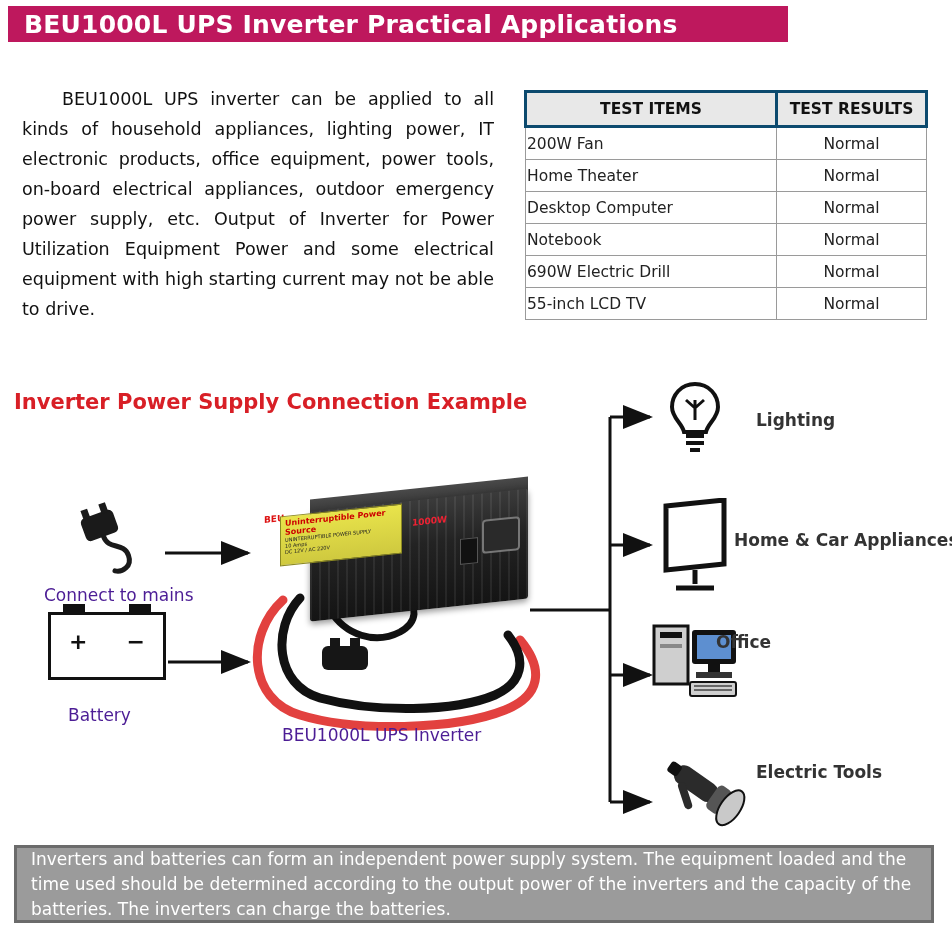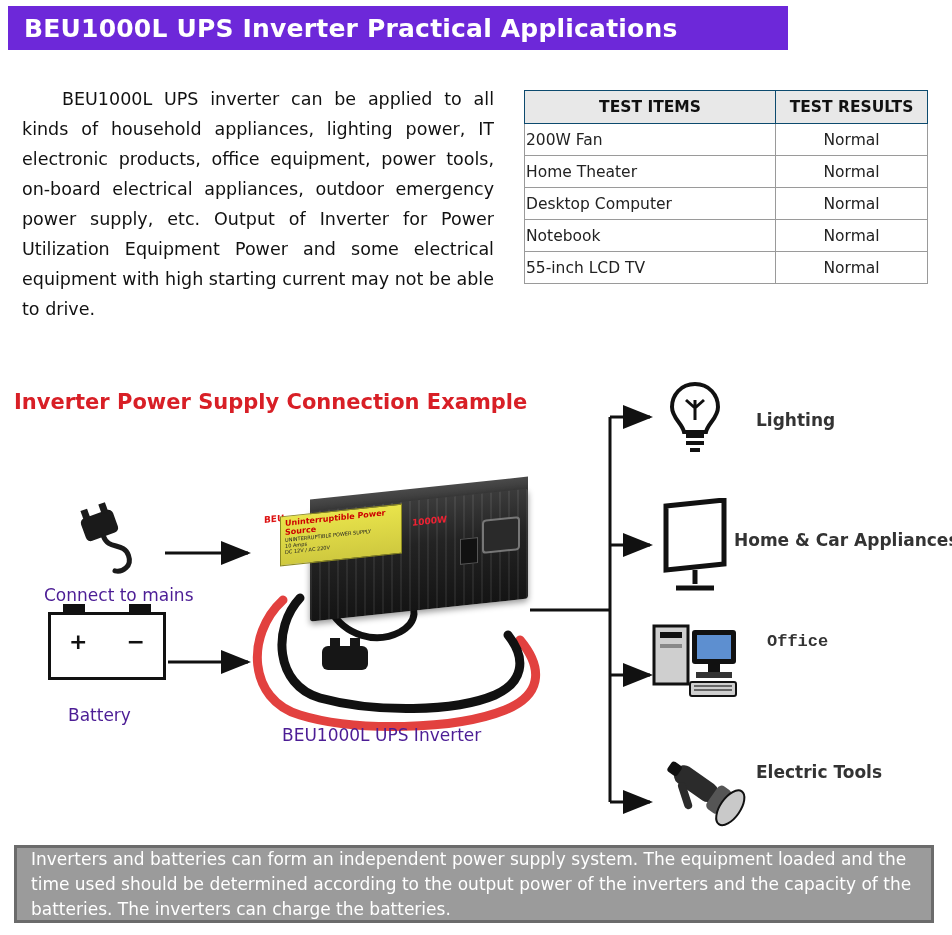--- a/index.html
+++ b/index.html
@@ -15,22 +15,22 @@
     position: relative;
     overflow: hidden;
   }
 
   
   .header-bar {
     position: absolute;
     left: 8px;
     top: 6px;
     width: 780px;
-    height: 44px;
-    background: #6d28d9;
+    height: 36px;
+    background: #be185d;
     display: flex;
     align-items: center;
   }
   .header-bar .title {
     color: #ffffff;
     font-size: 25px;
     font-weight: bold;
     letter-spacing: 0.2px;
     padding-left: 16px;
     white-space: nowrap;
@@ -54,21 +54,21 @@
   .test-table {
     position: absolute;
     left: 524px;
     top: 90px;
     width: 404px;
     border-collapse: collapse;
     font-size: 15.5px;
   }
   .test-table th {
     background: #e8e8e8;
-    border: 1px solid #0c4a6e;
+    border: 3px solid #0c4a6e;
     font-size: 15.5px;
     font-weight: bold;
     height: 30px;
     color: #111;
     text-align: center;
   }
   .test-table td {
     border: 1px solid #9a9a9a;
     height: 29px;
     color: #222;
@@ -287,20 +287,24 @@
     <tr>
       <td class="item">Home Theater</td>
       <td class="result">Normal</td>
     </tr>
     <tr>
       <td class="item">Desktop Computer</td>
       <td class="result">Normal</td>
     </tr>
     <tr>
       <td class="item">Notebook</td>
+      <td class="result">Normal</td>
+    </tr>
+    <tr>
+      <td class="item">690W Electric Drill</td>
       <td class="result">Normal</td>
     </tr>
     <tr>
       <td class="item">55-inch LCD TV</td>
       <td class="result">Normal</td>
     </tr>
   </tbody>
 </table>
 
 <div class="section-title">Inverter Power Supply Connection Example</div>
@@ -401,21 +405,21 @@
       <rect x="8" y="10" width="22" height="6" fill="#111"></rect>
       <rect x="8" y="22" width="22" height="4" fill="#888"></rect>
       <rect x="40" y="8" width="44" height="34" rx="3" fill="#111"></rect>
       <rect x="45" y="13" width="34" height="24" fill="#5d8fd0"></rect>
       <rect x="56" y="42" width="12" height="8" fill="#111"></rect>
       <rect x="44" y="50" width="36" height="6" fill="#333"></rect>
       <rect x="38" y="60" width="46" height="14" rx="2" fill="#cfcfcf" stroke="#111" stroke-width="2"></rect>
       <path d="M42,64 L80,64 M42,68 L80,68" stroke="#666" stroke-width="2"></path>
     </svg>
   </div>
-  <div class="lbl-right" style="left:767px; top:262px;font-family:Liberation Mono, monospace;">Office</div>
+  <div class="lbl-right" style="left:716px; top:262px;">Office</div>
 
   <div class="icon-box" style="left:658px; top:380px;">
     <svg width="92" height="86" viewBox="0 0 92 86">
       <g transform="rotate(35 46 43)">
         <rect x="10" y="30" width="48" height="20" rx="9" fill="#2b2b2b"></rect>
         <rect x="54" y="26" width="16" height="28" rx="5" fill="#555"></rect>
         <ellipse cx="76" cy="40" rx="10" ry="20" fill="#c9c9c9" stroke="#111" stroke-width="2"></ellipse>
         <rect x="2" y="34" width="12" height="12" rx="3" fill="#111"></rect>
         <path d="M24,50 L40,62" stroke="#2b2b2b" stroke-width="8" stroke-linecap="round"></path>
       </g>

